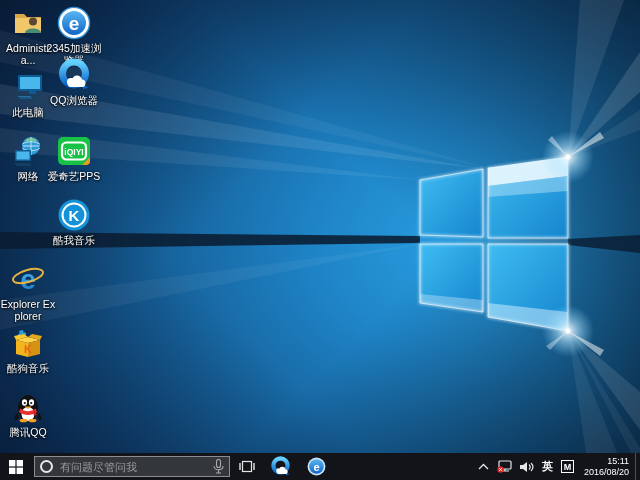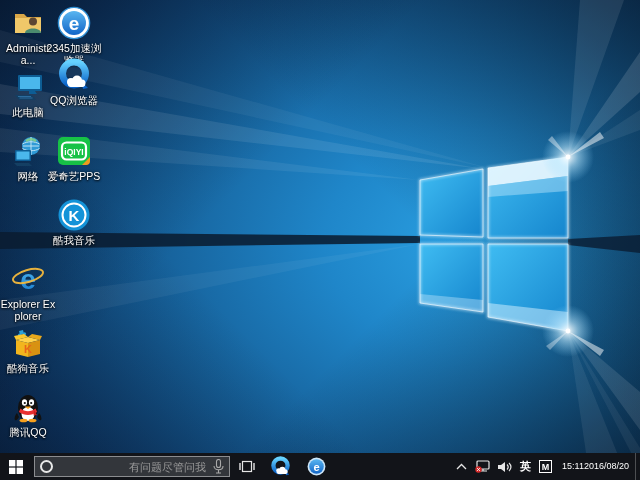--- a/index.html
+++ b/index.html
@@ -40,35 +40,35 @@
     background:#121419;display:flex;align-items:center;
   }
   .tb-start{width:32px;height:27px;display:flex;align-items:center;justify-content:center;}
   .tb-search{
     width:196px;height:21px;margin:0 2px;background:#33363b;
     border:1px solid #8b8d90;display:flex;align-items:center;padding:0 5px;gap:5px;
   }
   .cortana-ring{width:13px;height:13px;border:2px solid #e8e8e8;border-radius:50%;flex:none;}
   .tb-search input{
     flex:1;min-width:0;background:transparent;border:none;outline:none;
-    color:#cfcfcf;font-size:11px;font-family:inherit;text-align:right;
+    color:#cfcfcf;font-size:11px;font-family:inherit;
   }
   .tb-search input::placeholder{color:#9b9b9b;opacity:1;}
   .tb-btn{height:27px;display:flex;align-items:center;justify-content:center;}
   .w-taskview{width:30px;}
   .w-app{width:36px;}
   .tb-spacer{flex:1;}
   .tray{display:flex;align-items:center;height:27px;}
   .tray-item{height:27px;display:flex;align-items:center;justify-content:center;padding:0 4px;color:#fff;}
   .tray-text{font-size:11px;font-weight:bold;}
   .ime-box{
     width:13px;height:13px;border:1px solid #fff;display:flex;align-items:center;justify-content:center;
     font-size:9px;font-weight:bold;color:#fff;
   }
-  .clock{display:flex;flex-direction:row;align-items:center;justify-content:center;
+  .clock{display:flex;flex-direction:column;align-items:flex-end;justify-content:center;
     font-size:9px;line-height:10.5px;color:#fff;padding:0 6px;}
   .show-desktop{width:5px;height:27px;border-left:1px solid rgba(255,255,255,.25);}
 </style>
 </head>
 <body>
 
 <div class="screen">
 
   <div class="wallpaper">
     <svg class="hero" width="640" height="480" viewBox="0 0 640 480">

